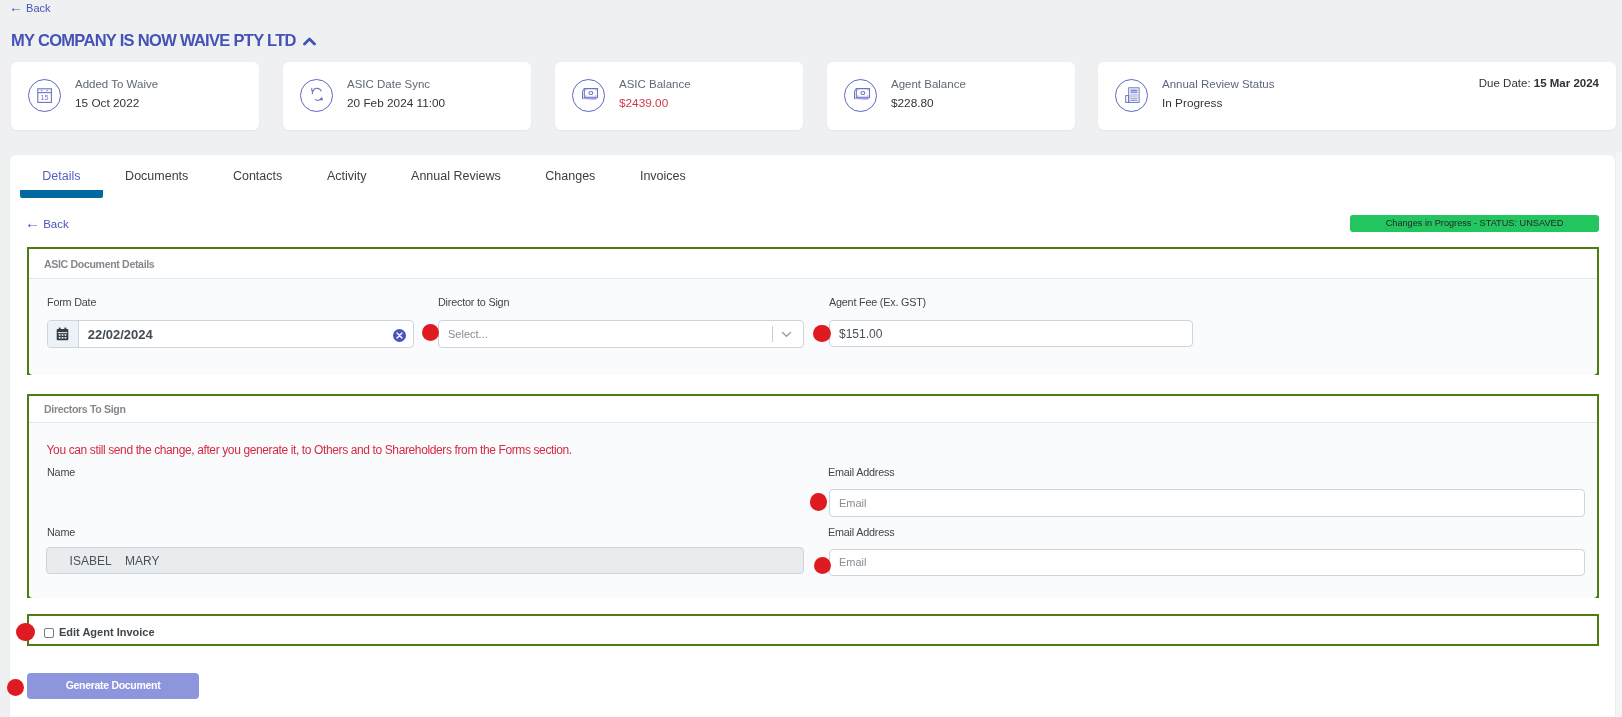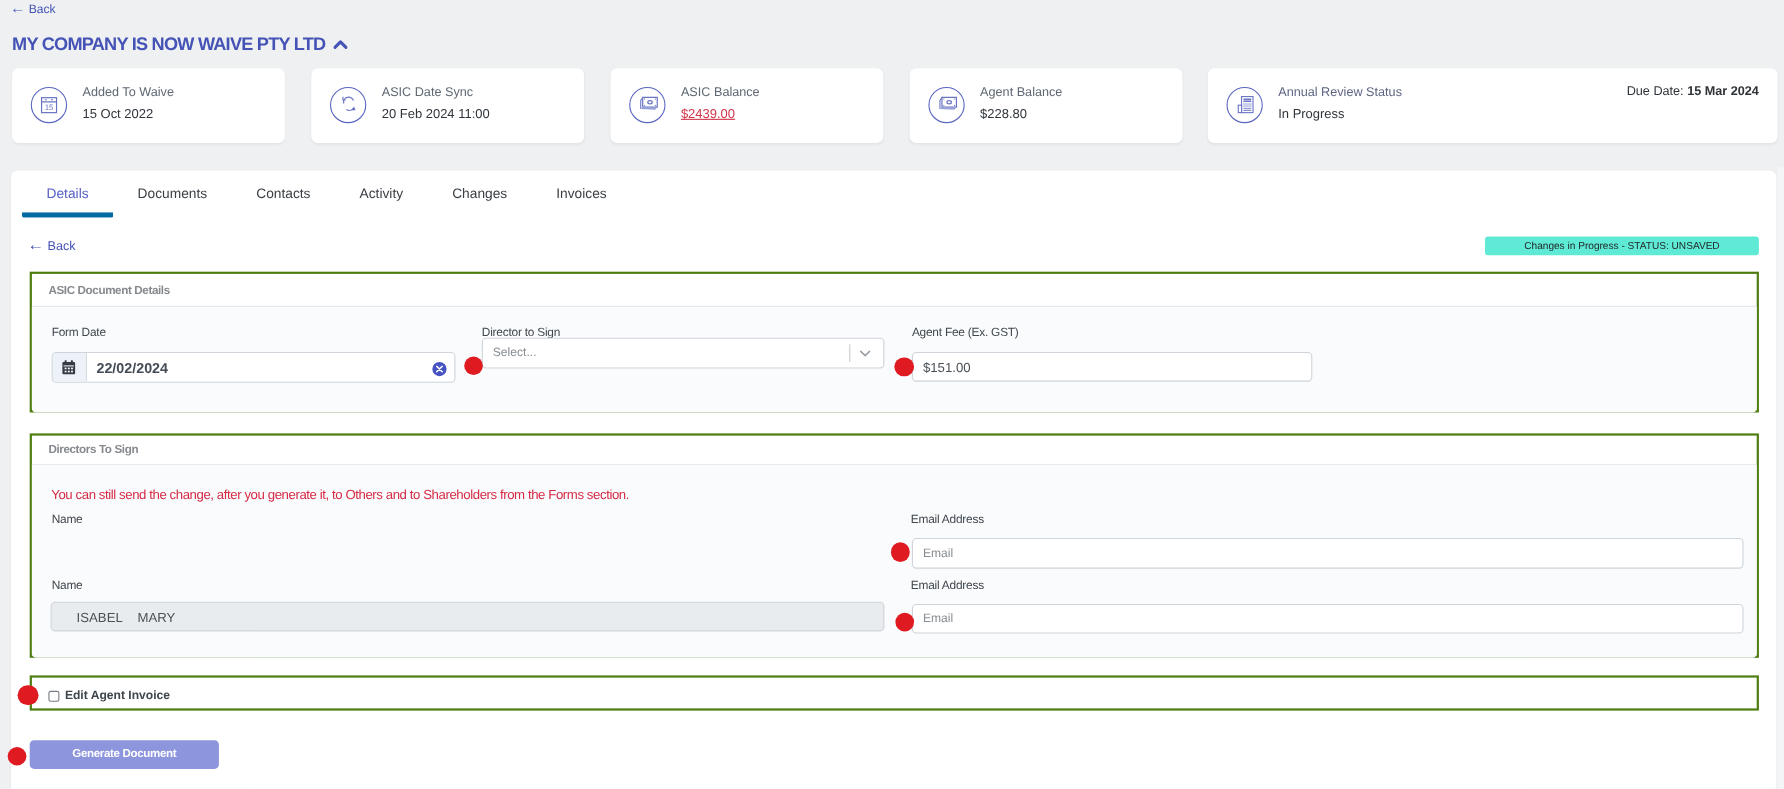--- a/index.html
+++ b/index.html
@@ -16,39 +16,39 @@
 .card { position:absolute; top:62px; height:68px; background:#fff; border-radius:6px; box-shadow:0 1px 2px rgba(40,50,60,.05); }
 .card .circ { position:absolute; left:17px; top:16.5px; width:33px; height:33px; border:1.4px solid #5b66c0; border-radius:50%; display:flex; align-items:center; justify-content:center; }
 .card .lbl { position:absolute; left:64px; top:79px; }
 .card .l1 { font-size:11.5px; color:#5f6873; line-height:15px; }
 .card .l2 { font-size:11.8px; color:#2f353b; line-height:19px; margin-top:2px; }
 
 
 #panel { left:10px; top:155px; width:1605px; height:575px; background:#fff; border-radius:6px 6px 0 0; box-shadow:0 1px 3px rgba(40,50,60,.05); position:absolute; }
 #tabs { position:absolute; left:10px; top:0; display:flex; }
 #tabs .tab { font-size:12.5px; color:#3a3f45; padding:0 22.3px; line-height:42px; height:43px; }
-#tabs .tab.active { color:#5560c4; border-bottom:5px solid #0369a1; border-radius:2px; }
+#tabs .tab.active { color:#5560c4; border-bottom:8px solid #0369a1; border-radius:2px; }
 #backrow { position:absolute; left:15px; top:59px; font-size:11.5px; color:#4554b6; }
-#badge { position:absolute; right:16px; top:60px; width:249px; height:17px; line-height:17.5px; background:#5eead4; border-radius:3px; color:#24282c; font-size:9.2px; text-align:center; }
+#badge { position:absolute; right:16px; top:60px; width:249px; height:17px; line-height:17.5px; background:#22c55e; border-radius:3px; color:#24282c; font-size:9.2px; text-align:center; }
 
 .box { position:absolute; left:17px; width:1572px; border:2px solid #4d7c0f; border-radius:0; background:#fff; }
 .box .hdr { height:30px; line-height:30px; padding-left:15px; font-size:10.6px; font-weight:bold; letter-spacing:-0.35px; color:#85898e; border-bottom:1px solid #e3e6ea; }
 .box .bdy { background:#fafbfc; position:relative; border-radius:0 0 4px 4px; }
 
 .flabel { position:absolute; font-size:10.8px; letter-spacing:-0.2px; color:#3f464d; }
 .finput { position:absolute; background:#fff; border:1px solid #ced4da; border-radius:4px; font-size:12px; color:#495057; display:flex; align-items:center; }
 .finput.disabled { background:#e9ecef; color:#4a5157; }
 .finput .ph { color:#878d93; font-size:11px; }
 
 #datebox { left:17.7px; top:41px; width:367px; height:28px; padding:0;font-weight:bold; }
 #datebox .addon { width:31px; height:100%; background:#edf1f8; border-right:1px solid #ced4da; border-radius:3px 0 0 3px; display:flex; align-items:center; justify-content:center; }
 #datebox .dval { padding-left:9px; font-size:13px; color:#434b54; }
 #xcirc { position:absolute; right:7px; top:7.5px; width:13px; height:13px; border-radius:50%; background:#4753c3; display:flex; align-items:center; justify-content:center; }
 
-#selbox { left:409px; top:28px; width:366px; height:27.5px; }
+#selbox { left:409px; top:41px; width:366px; height:27.5px; }
 #selbox .sep { position:absolute; right:30px; top:5px; bottom:5px; width:1px; background:#ccc; }
 #selbox .chev { position:absolute; right:11px; top:10px; }
 
 #edit-box-label { font-size:11px; font-weight:bold; color:#3f464c; }
 
 #genbtn { position:absolute; left:17px; top:518px; width:172px; height:25.5px; background:#8d95dd; border-radius:4px; color:#fff; font-weight:bold; font-size:10.5px; text-align:center; line-height:25.5px; letter-spacing:-0.3px; }
 
 #sbtrack { position:absolute; right:0; top:152px; width:6px; height:565px; background:#f3f5f6; }
 </style>
 </head>
@@ -96,21 +96,21 @@
     <svg width="22" height="20" viewBox="0 0 22 20" fill="none" stroke="#6a74c4" stroke-width="1.1">
       <path d="M6.3 3.6 H19.5 V12.4 H6.3 Z"></path>
       <path d="M6.3 3.6 L4.5 6.2 V14.1" stroke-width="1.0"></path>
       <ellipse cx="12.9" cy="8" rx="2" ry="1.5"></ellipse>
       <path d="M6.3 12.4 L4.5 14.1 L17.6 14.8 L19.5 12.4 Z" fill="#98a1da" stroke="none"></path>
       <path d="M8 4.6 v1 M17.8 4.6 v1 M8 10.4 v1 M17.8 10.4 v1" stroke-width="0.9"></path>
     </svg>
   </div>
   <div class="lbl" style="top:15px;">
       <div class="l1">ASIC Balance</div>
-      <div class="l2" style="color:#d2384a;text-decoration:underline;">$2439.00</div>
+      <div class="l2" style="color:#d2384a;">$2439.00</div>
     </div>
 </div>
 <div class="card" style="left:827px; width:248px;">
   <div class="circ">
     <svg width="22" height="20" viewBox="0 0 22 20" fill="none" stroke="#6a74c4" stroke-width="1.1">
       <path d="M6.3 3.6 H19.5 V12.4 H6.3 Z"></path>
       <path d="M6.3 3.6 L4.5 6.2 V14.1" stroke-width="1.0"></path>
       <ellipse cx="12.9" cy="8" rx="2" ry="1.5"></ellipse>
       <path d="M6.3 12.4 L4.5 14.1 L17.6 14.8 L19.5 12.4 Z" fill="#98a1da" stroke="none"></path>
       <path d="M8 4.6 v1 M17.8 4.6 v1 M8 10.4 v1 M17.8 10.4 v1" stroke-width="0.9"></path>
@@ -139,20 +139,21 @@
     </div>
   <div style="position:absolute; right:17px; top:15px; font-size:11.5px; color:#2e3338;">Due Date: <b>15 Mar 2024</b></div>
 </div>
 
 <div id="panel">
   <div id="tabs">
     <div class="tab active">Details</div>
     <div class="tab">Documents</div>
     <div class="tab">Contacts</div>
     <div class="tab">Activity</div>
+    <div class="tab">Annual Reviews</div>
     <div class="tab">Changes</div>
     <div class="tab">Invoices</div>
   </div>
   <div id="backrow"><span style="font-size:15px;">←</span> Back</div>
   <div id="badge">Changes in Progress - STATUS: UNSAVED</div>
 
   <div class="box" style="top:92px; height:128px;">
     <div class="hdr">ASIC Document Details</div>
     <div class="bdy" style="height:96px;">
       <div class="flabel" style="left:18px; top:17px;">Form Date</div>

